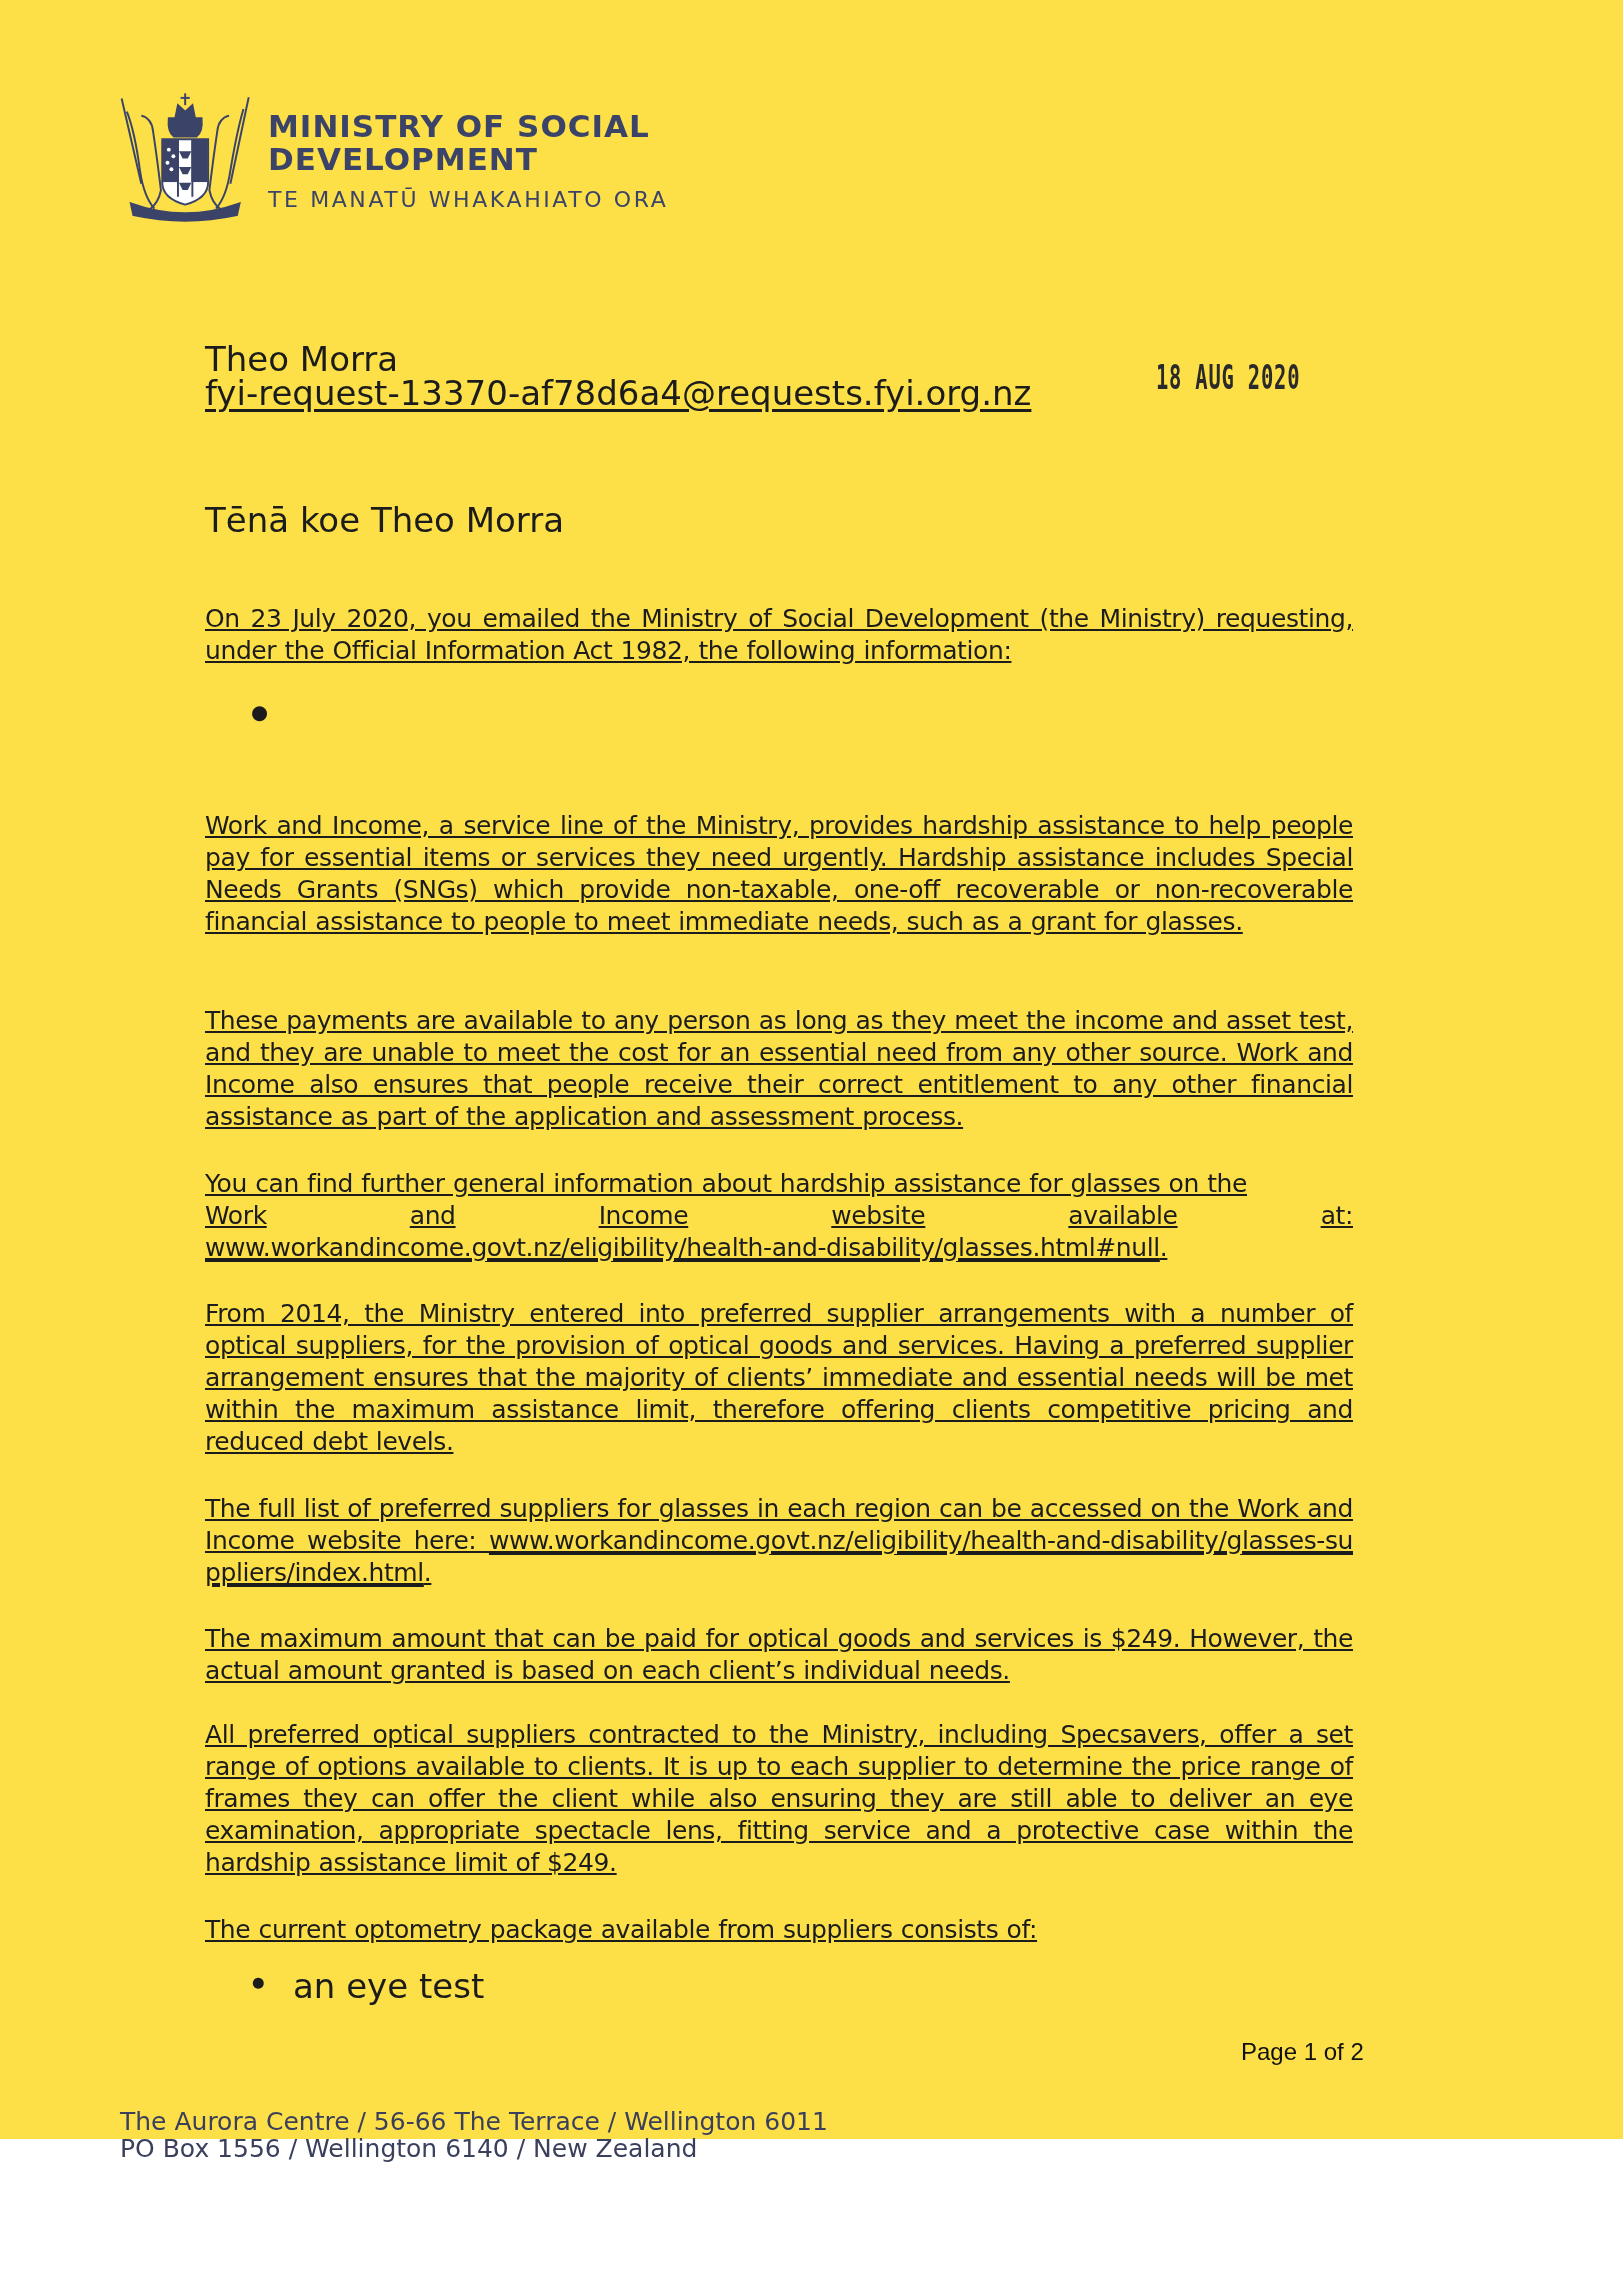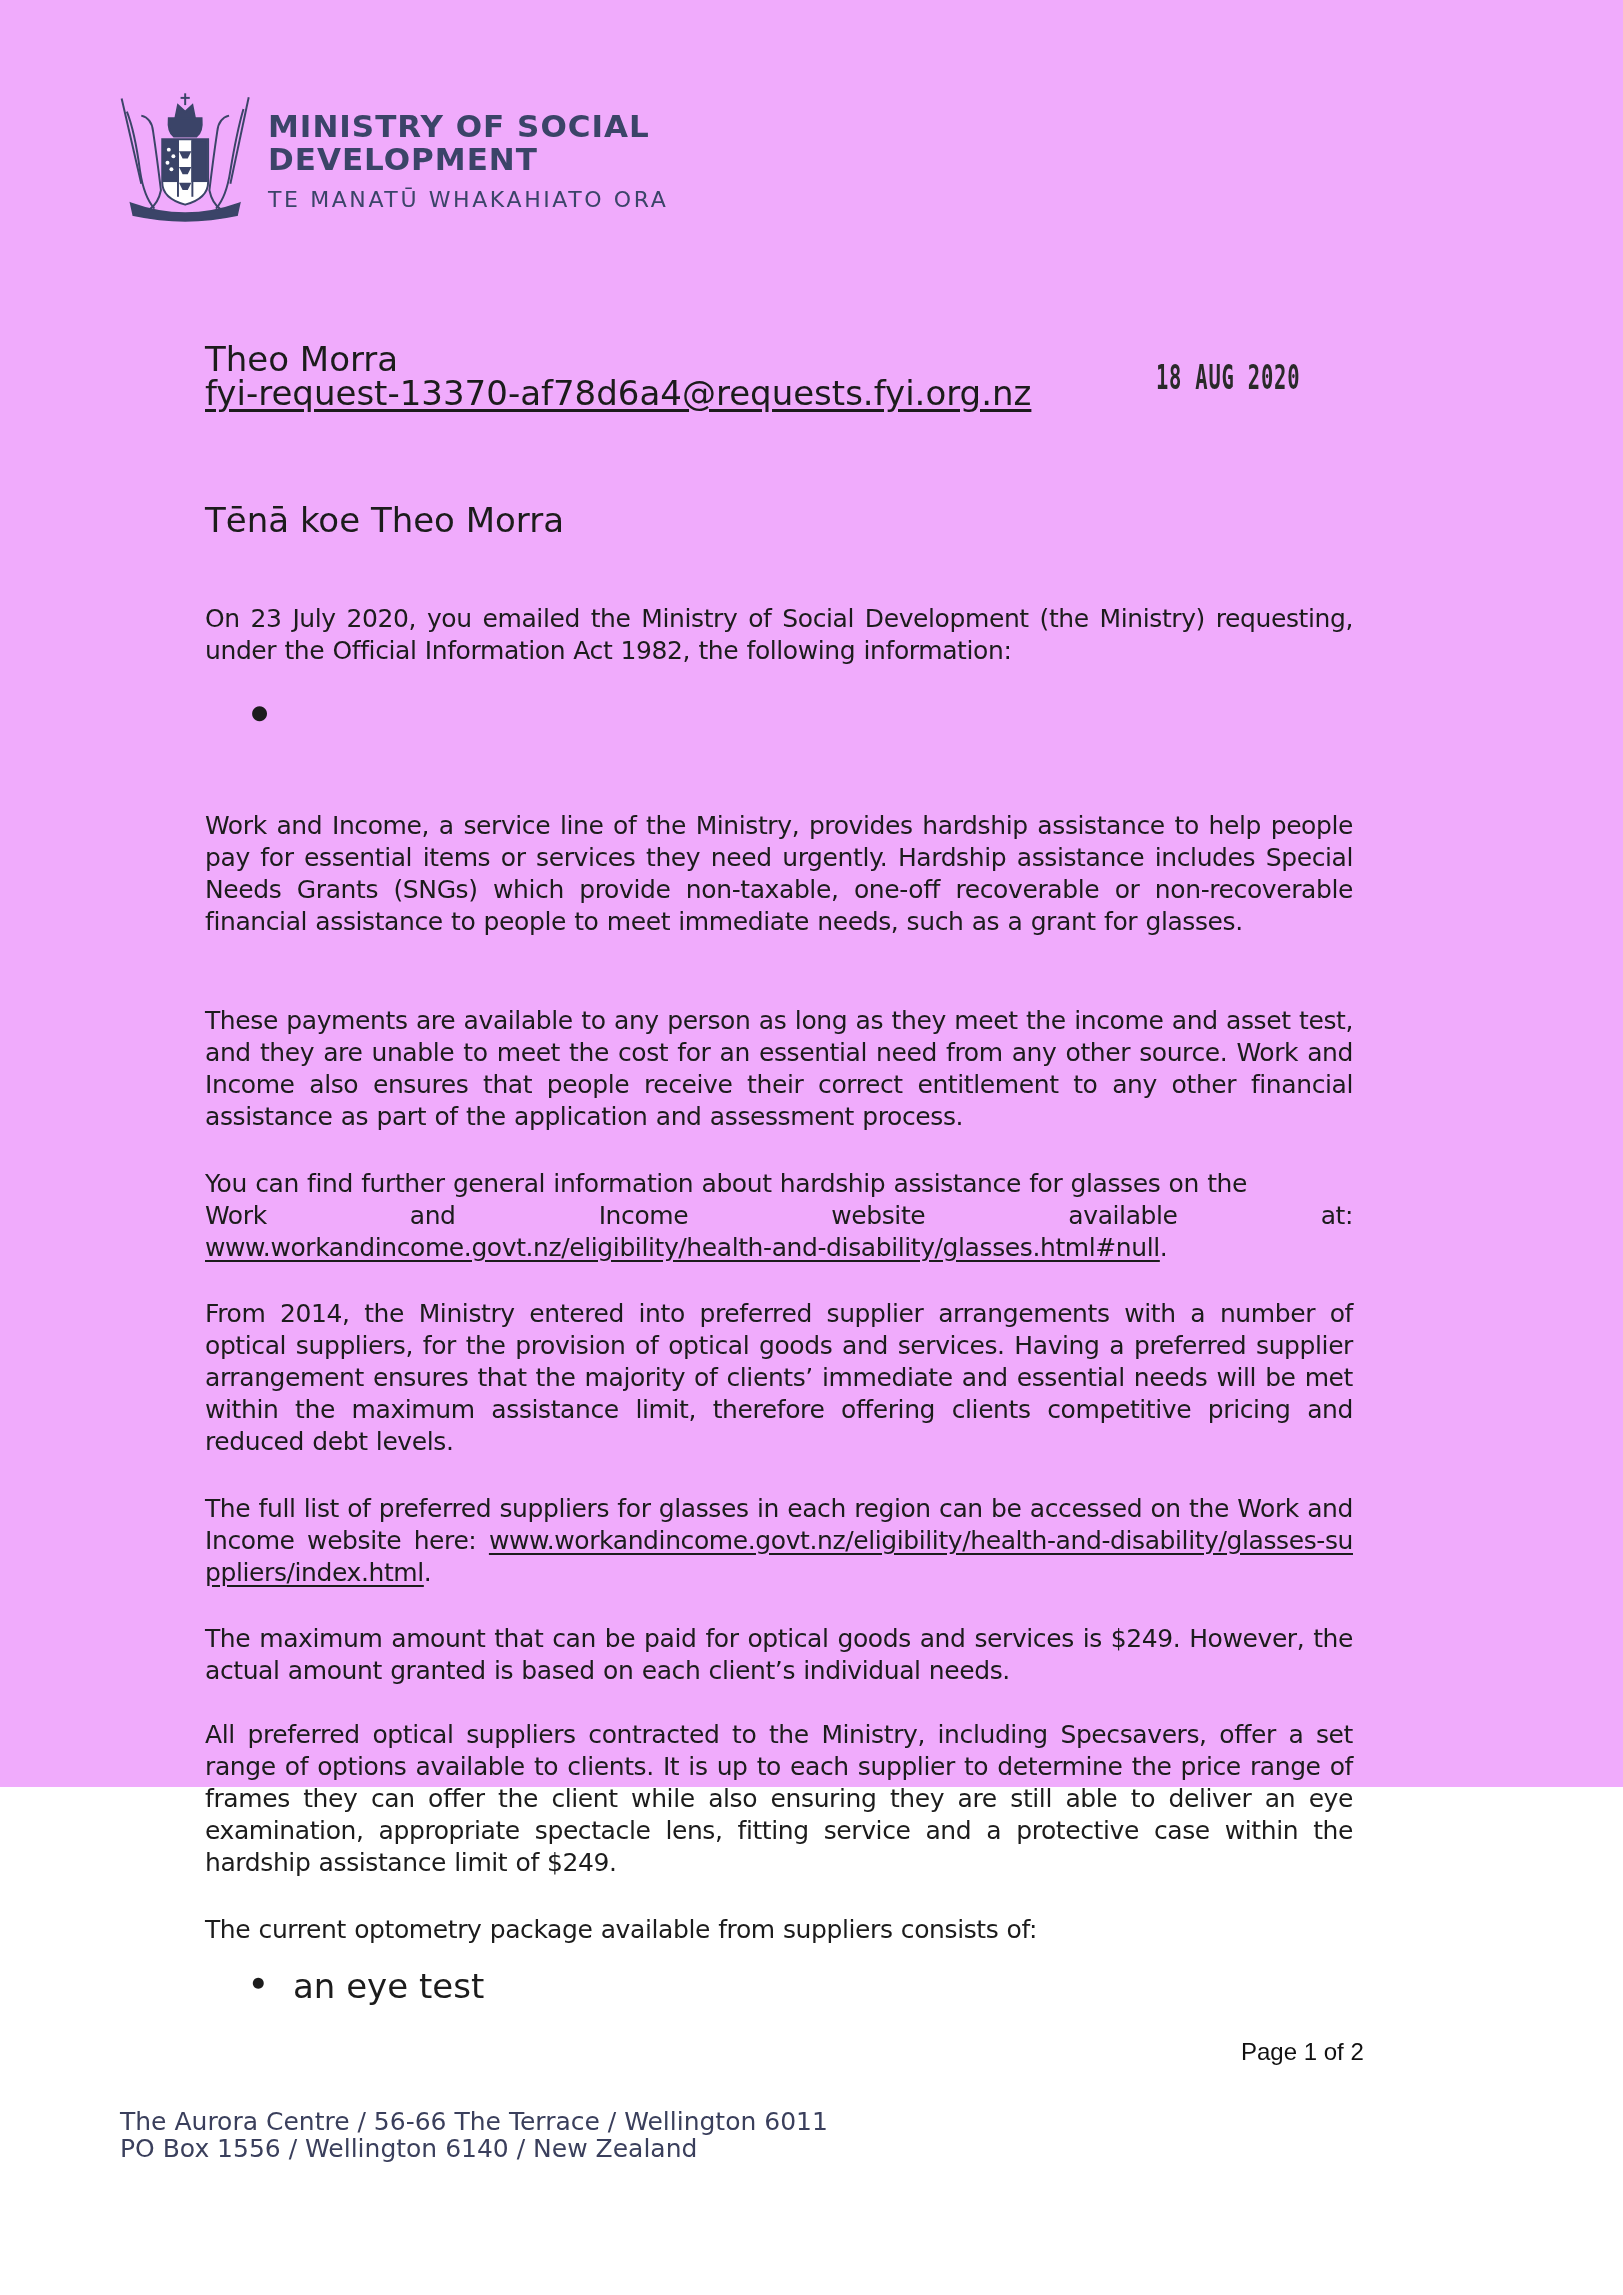--- a/index.html
+++ b/index.html
@@ -1,23 +1,23 @@
 <!DOCTYPE html>
 <html style="font-size:10.5px"><head>
 <meta charset="utf-8">
 <style>
   html, body { margin:0; padding:0; background:#ffffff; }
   body { width:1623px; height:2295px; position:relative; overflow:hidden; }
-  .page { position:absolute; left:0; top:0; width:1623px; height:1787px; background:#f0abfc; }
+  .page { position:absolute; left:0; top:0; width:1623px; height:2139px; background:#fde047; }
   .crest { position:absolute; left:115px; top:92px; width:141px; height:131px; }
   .brand { position:absolute; left:268px; top:110px; color:#3b4468; font-family:"DejaVu Sans", sans-serif; }
   .brand .t1 { font-weight:bold; font-size:31px; line-height:33px; letter-spacing:1px; white-space:nowrap; }
   .brand .t2 { font-size:22px; line-height:26px; letter-spacing:2.6px; white-space:nowrap; margin-top:11px; }
   .txt { position:absolute; font-family:"DejaVu Sans", sans-serif; font-size:34px; color:#1c1c1c; line-height:32px; transform-origin:0 0; }
-  .para { position:absolute; left:205px; width:1148px; font-family:"DejaVu Sans", sans-serif; font-size:25px; color:#1c1c1c; line-height:32px; text-align:justify; text-align-last:left; letter-spacing:-0.4px; word-spacing:0.7px; }
+  .para { position:absolute; left:205px; width:1148px; font-family:"DejaVu Sans", sans-serif; font-size:25px; color:#1c1c1c; line-height:32px; text-align:justify; text-align-last:left; letter-spacing:-0.4px; word-spacing:0.7px;text-decoration:underline; }
   .para a, .txt a { color:#1c1c1c; text-decoration:underline; text-underline-offset:3.9px; }
   .stamp { position:absolute; left:1156px; top:358px; font-family:"DejaVu Sans Mono", monospace; font-weight:bold; font-size:33px; color:#2a2a2a; letter-spacing:1.3px; transform:scaleX(0.62); transform-origin:0 0; white-space:nowrap; }
   .bullet { position:absolute; font-family:"DejaVu Sans", sans-serif; font-size:19.6px; color:#1c1c1c; }
   .italic { font-style:italic; }
   .pageno { position:absolute; left:1241px; top:2038px; font-family:"Liberation Sans", sans-serif; font-size:24px; color:#111; white-space:nowrap; }
   .footer { position:absolute; left:120px; top:2108px; font-family:"DejaVu Sans", sans-serif; font-size:25px; line-height:27px; color:#3a3f5c; white-space:nowrap; }
   .footer b { font-weight:bold; }
   .justline { display:flex; justify-content:space-between; }
 </style>
 </head>

